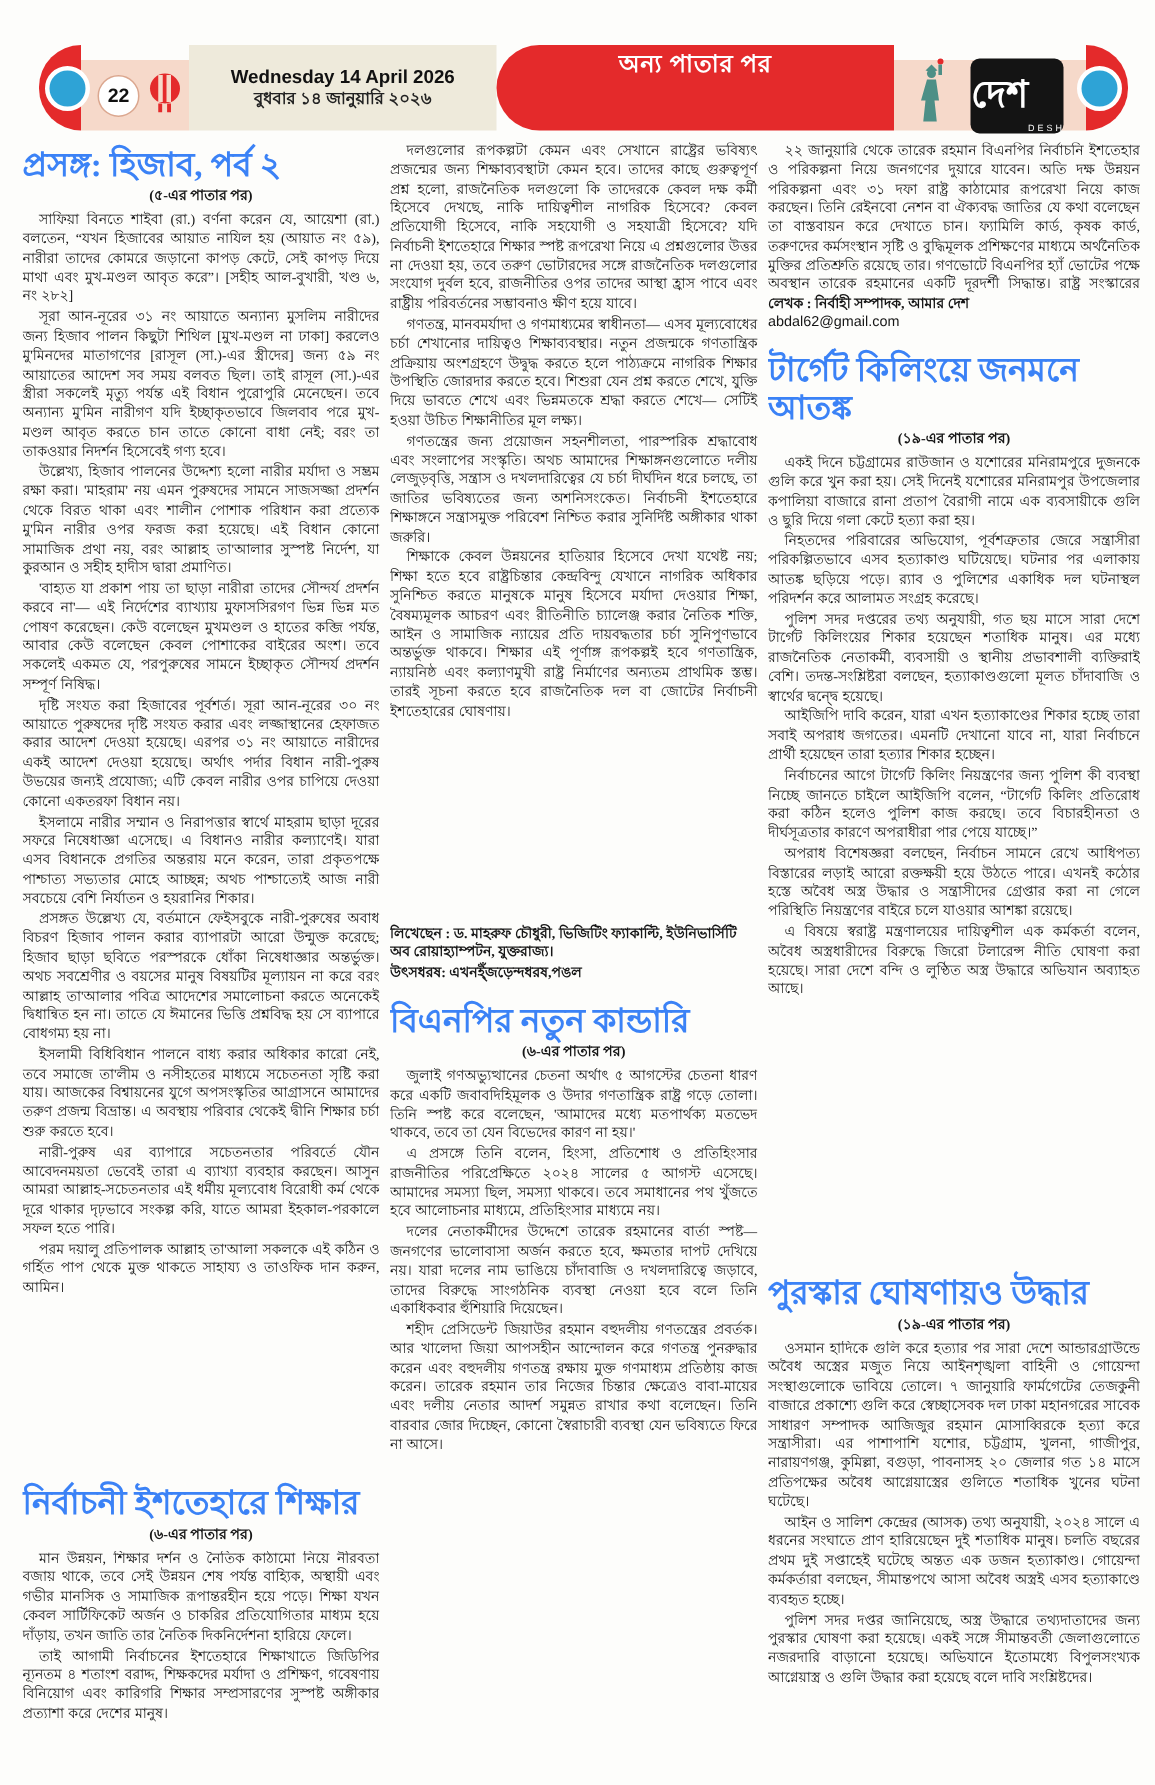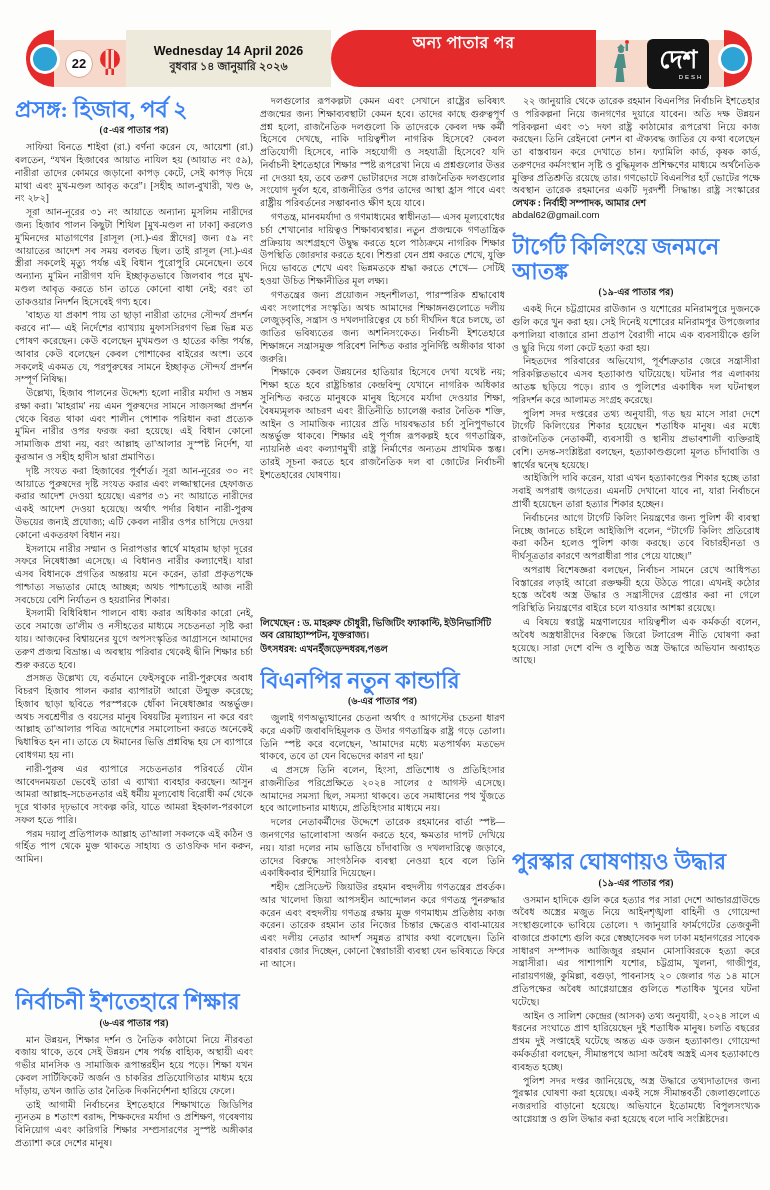--- a/index.html
+++ b/index.html
@@ -34,21 +34,21 @@
     width:26px; height:26px; border-radius:50%; background:#fff;
     border:1.5px solid #dba78f; display:flex; align-items:center; justify-content:center;
     font-family:"Liberation Sans",sans-serif; font-weight:bold; font-size:13px; color:#111;
   }
   .date-en { font-family:"Liberation Sans",sans-serif; font-weight:bold; font-size:12.5px; color:#111; line-height:1.15; }
   .date-bn { font-family:"Liberation Sans",sans-serif; font-weight:bold; font-size:11px; color:#222; line-height:1.3; }
   .banner-text { color:#fff; font-weight:bold; font-size:16px;
                  font-family:"Liberation Sans",sans-serif; letter-spacing:.5px; }
   .logo-box {
     width:62px; height:50px; background:#141414; border-radius:6px;
-    display:flex; flex-direction:column; align-items:center; justify-content:center;
+    display:flex; flex-direction:row; align-items:center; justify-content:space-between;
     color:#fff; line-height:1;
   }
   .logo-bn { font-size:25px; font-weight:bold; }
   .logo-en { font-size:6px; letter-spacing:2px; align-self:flex-end; margin:2px 6px 0 0;
              font-family:"Liberation Sans",sans-serif; }
   
   .col { position:absolute; top:95px; overflow:hidden; }
   #col1 { left:15px;  width:238px; height:1082px; }
   #col2 { left:260px; width:245px; height:1082px; }
   #col3 { left:512px; width:248px; height:1082px; }
@@ -126,26 +126,26 @@
       </div>
   </div>
 
   <div class="col" id="col1">
     <div>
       <div class="headline">প্রসঙ্গ: হিজাব, পর্ব ২</div>
       <div class="cont-from">(৫-এর পাতার পর)</div>
       <div class="body-block h-hijab-body">
         <p>সাফিয়া বিনতে শাইবা (রা.) বর্ণনা করেন যে, আয়েশা (রা.) বলতেন, “যখন হিজাবের আয়াত নাযিল হয় (আয়াত নং ৫৯), নারীরা তাদের কোমরে জড়ানো কাপড় কেটে, সেই কাপড় দিয়ে মাথা এবং মুখ-মণ্ডল আবৃত করে”। [সহীহ আল-বুখারী, খণ্ড ৬, নং ২৮২]</p>
         <p>সূরা আন-নূরের ৩১ নং আয়াতে অন্যান্য মুসলিম নারীদের জন্য হিজাব পালন কিছুটা শিথিল [মুখ-মণ্ডল না ঢাকা] করলেও মু'মিনদের মাতাগণের [রাসূল (সা.)-এর স্ত্রীদের] জন্য ৫৯ নং আয়াতের আদেশ সব সময় বলবত ছিল। তাই রাসূল (সা.)-এর স্ত্রীরা সকলেই মৃত্যু পর্যন্ত এই বিধান পুরোপুরি মেনেছেন। তবে অন্যান্য মু'মিন নারীগণ যদি ইচ্ছাকৃতভাবে জিলবাব পরে মুখ-মণ্ডল আবৃত করতে চান তাতে কোনো বাধা নেই; বরং তা তাকওয়ার নিদর্শন হিসেবেই গণ্য হবে।</p>
+        <p>উল্লেখ্য, হিজাব পালনের উদ্দেশ্য হলো নারীর মর্যাদা ও সম্ভ্রম রক্ষা করা। 'মাহরাম' নয় এমন পুরুষদের সামনে সাজসজ্জা প্রদর্শন থেকে বিরত থাকা এবং শালীন পোশাক পরিধান করা প্রত্যেক মু'মিন নারীর ওপর ফরজ করা হয়েছে। এই বিধান কোনো সামাজিক প্রথা নয়, বরং আল্লাহ তা'আলার সুস্পষ্ট নির্দেশ, যা কুরআন ও সহীহ হাদীস দ্বারা প্রমাণিত।</p>
         <p>'বাহ্যত যা প্রকাশ পায় তা ছাড়া নারীরা তাদের সৌন্দর্য প্রদর্শন করবে না'— এই নির্দেশের ব্যাখ্যায় মুফাসসিরগণ ভিন্ন ভিন্ন মত পোষণ করেছেন। কেউ বলেছেন মুখমণ্ডল ও হাতের কব্জি পর্যন্ত, আবার কেউ বলেছেন কেবল পোশাকের বাইরের অংশ। তবে সকলেই একমত যে, পরপুরুষের সামনে ইচ্ছাকৃত সৌন্দর্য প্রদর্শন সম্পূর্ণ নিষিদ্ধ।</p>
-        <p>উল্লেখ্য, হিজাব পালনের উদ্দেশ্য হলো নারীর মর্যাদা ও সম্ভ্রম রক্ষা করা। 'মাহরাম' নয় এমন পুরুষদের সামনে সাজসজ্জা প্রদর্শন থেকে বিরত থাকা এবং শালীন পোশাক পরিধান করা প্রত্যেক মু'মিন নারীর ওপর ফরজ করা হয়েছে। এই বিধান কোনো সামাজিক প্রথা নয়, বরং আল্লাহ তা'আলার সুস্পষ্ট নির্দেশ, যা কুরআন ও সহীহ হাদীস দ্বারা প্রমাণিত।</p>
         <p>দৃষ্টি সংযত করা হিজাবের পূর্বশর্ত। সূরা আন-নূরের ৩০ নং আয়াতে পুরুষদের দৃষ্টি সংযত করার এবং লজ্জাস্থানের হেফাজত করার আদেশ দেওয়া হয়েছে। এরপর ৩১ নং আয়াতে নারীদের একই আদেশ দেওয়া হয়েছে। অর্থাৎ পর্দার বিধান নারী-পুরুষ উভয়ের জন্যই প্রযোজ্য; এটি কেবল নারীর ওপর চাপিয়ে দেওয়া কোনো একতরফা বিধান নয়।</p>
         <p>ইসলামে নারীর সম্মান ও নিরাপত্তার স্বার্থে মাহরাম ছাড়া দূরের সফরে নিষেধাজ্ঞা এসেছে। এ বিধানও নারীর কল্যাণেই। যারা এসব বিধানকে প্রগতির অন্তরায় মনে করেন, তারা প্রকৃতপক্ষে পাশ্চাত্য সভ্যতার মোহে আচ্ছন্ন; অথচ পাশ্চাত্যেই আজ নারী সবচেয়ে বেশি নির্যাতন ও হয়রানির শিকার।</p>
+        <p>প্রসঙ্গত উল্লেখ্য যে, বর্তমানে ফেইসবুকে নারী-পুরুষের অবাধ বিচরণ হিজাব পালন করার ব্যাপারটা আরো উন্মুক্ত করেছে; হিজাব ছাড়া ছবিতে পরস্পরকে ধোঁকা নিষেধাজ্ঞার অন্তর্ভুক্ত। অথচ সবশ্রেণীর ও বয়সের মানুষ বিষয়টির মূল্যায়ন না করে বরং আল্লাহ তা'আলার পবিত্র আদেশের সমালোচনা করতে অনেকেই দ্বিধান্বিত হন না। তাতে যে ঈমানের ভিত্তি প্রশ্নবিদ্ধ হয় সে ব্যাপারে বোধগম্য হয় না।</p>
         <p>ইসলামী বিধিবিধান পালনে বাধ্য করার অধিকার কারো নেই, তবে সমাজে তা'লীম ও নসীহতের মাধ্যমে সচেতনতা সৃষ্টি করা যায়। আজকের বিশ্বায়নের যুগে অপসংস্কৃতির আগ্রাসনে আমাদের তরুণ প্রজন্ম বিভ্রান্ত। এ অবস্থায় পরিবার থেকেই দ্বীনি শিক্ষার চর্চা শুরু করতে হবে।</p>
-        <p>প্রসঙ্গত উল্লেখ্য যে, বর্তমানে ফেইসবুকে নারী-পুরুষের অবাধ বিচরণ হিজাব পালন করার ব্যাপারটা আরো উন্মুক্ত করেছে; হিজাব ছাড়া ছবিতে পরস্পরকে ধোঁকা নিষেধাজ্ঞার অন্তর্ভুক্ত। অথচ সবশ্রেণীর ও বয়সের মানুষ বিষয়টির মূল্যায়ন না করে বরং আল্লাহ তা'আলার পবিত্র আদেশের সমালোচনা করতে অনেকেই দ্বিধান্বিত হন না। তাতে যে ঈমানের ভিত্তি প্রশ্নবিদ্ধ হয় সে ব্যাপারে বোধগম্য হয় না।</p>
         <p>নারী-পুরুষ এর ব্যাপারে সচেতনতার পরিবর্তে যৌন আবেদনময়তা ভেবেই তারা এ ব্যাখ্যা ব্যবহার করছেন। আসুন আমরা আল্লাহ-সচেতনতার এই ধর্মীয় মূল্যবোধ বিরোধী কর্ম থেকে দূরে থাকার দৃঢ়ভাবে সংকল্প করি, যাতে আমরা ইহকাল-পরকালে সফল হতে পারি।</p>
         <p>পরম দয়ালু প্রতিপালক আল্লাহ তা'আলা সকলকে এই কঠিন ও গর্হিত পাপ থেকে মুক্ত থাকতে সাহায্য ও তাওফিক দান করুন, আমিন।</p>
       </div>
     </div>
     <div class="mt6">
       <div class="headline">নির্বাচনী ইশতেহারে শিক্ষার</div>
       <div class="cont-from">(৬-এর পাতার পর)</div>
       <div class="body-block">
         <p>মান উন্নয়ন, শিক্ষার দর্শন ও নৈতিক কাঠামো নিয়ে নীরবতা বজায় থাকে, তবে সেই উন্নয়ন শেষ পর্যন্ত বাহ্যিক, অস্থায়ী এবং গভীর মানসিক ও সামাজিক রূপান্তরহীন হয়ে পড়ে। শিক্ষা যখন কেবল সার্টিফিকেট অর্জন ও চাকরির প্রতিযোগিতার মাধ্যম হয়ে দাঁড়ায়, তখন জাতি তার নৈতিক দিকনির্দেশনা হারিয়ে ফেলে।</p>
         <p>তাই আগামী নির্বাচনের ইশতেহারে শিক্ষাখাতে জিডিপির ন্যূনতম ৪ শতাংশ বরাদ্দ, শিক্ষকদের মর্যাদা ও প্রশিক্ষণ, গবেষণায় বিনিয়োগ এবং কারিগরি শিক্ষার সম্প্রসারণের সুস্পষ্ট অঙ্গীকার প্রত্যাশা করে দেশের মানুষ।</p>

